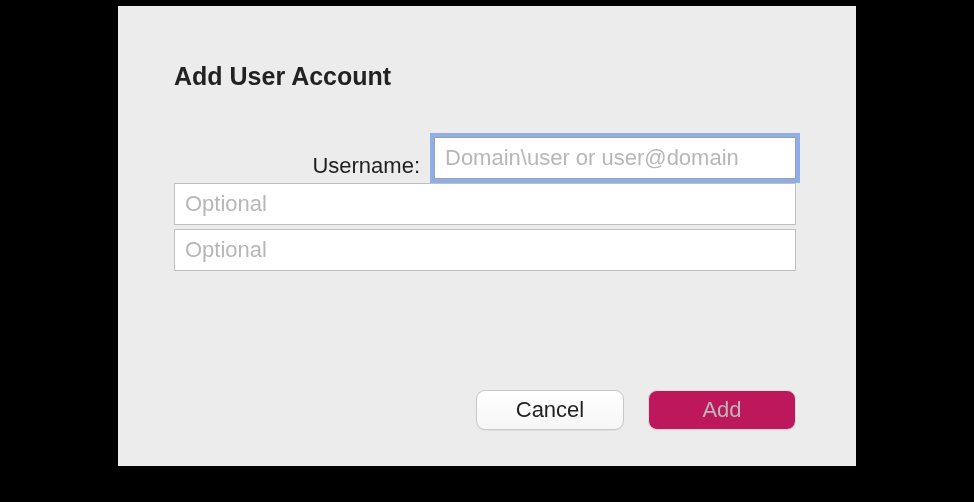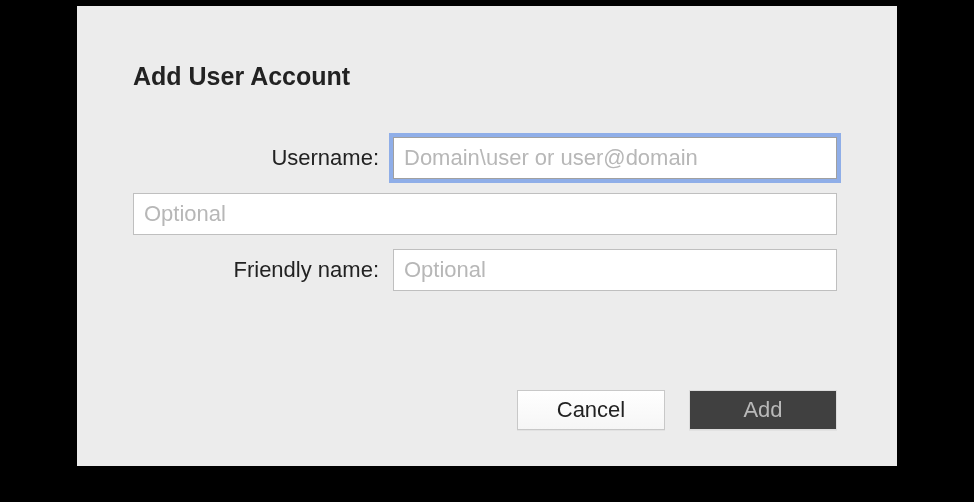--- a/index.html
+++ b/index.html
@@ -11,37 +11,37 @@
       font-family: -apple-system, BlinkMacSystemFont, "Helvetica Neue", Arial, sans-serif;
       background: #000;
       width: 974px;
       height: 502px;
       display: flex;
       align-items: flex-start;
       justify-content: center;
     }
     .dialog {
       background: #ececec;
-      width: 820px;
+      width: 738px;
       height: 460px;
       margin-top: 6px;
       padding: 56px 60px 0 56px;
       position: relative;
       box-shadow: 0 6px 30px rgba(0,0,0,0.35);
     }
     .dialog-title {
       font-size: 25px;
       font-weight: 700;
       color: #222;
       margin-bottom: 46px;
     }
     .form-row {
       display: flex;
-      align-items: center;
-      margin-bottom: 14px;
+      align-items: flex-end;
+      margin-bottom: 4px;
     }
     .form-label {
       width: 260px;
       text-align: right;
       font-size: 22px;
       color: #222;
       padding-right: 14px;
     }
     .form-input {
       flex: 1;
@@ -65,52 +65,51 @@
       position: absolute;
       bottom: 36px;
       right: 60px;
       display: flex;
       gap: 24px;
     }
     .btn {
       min-width: 148px;
       height: 40px;
       font-size: 22px;
-      border-radius: 0;
+      border-radius: 9px;
       background: linear-gradient(#ffffff, #f6f6f6);
       border: 1px solid #c8c8c8;
       color: #222;
       cursor: pointer;
       font-family: inherit;
       box-shadow: 0 1px 0 rgba(0,0,0,0.04);
     }
     .btn.disabled {
       color: #b9b9b9;
-      background: #404040;
+      background: #be185d;
       border: 1px solid #dcdcdc;
       cursor: default;
     }
   </style>
 </head>
 <body>
 
 <div class="dialog">
   <div class="dialog-title">Add User Account</div>
 
   <div class="form-row">
     <div class="form-label">Username:</div>
     <input type="text" class="form-input focused" placeholder="Domain\user or user@domain" style="">
   </div>
 
   <div class="form-row">
     <input type="password" class="form-input" placeholder="Optional" style="">
   </div>
 
   <div class="form-row">
-    <div class="form-label">Friendly name:</div>
     <input type="text" class="form-input" placeholder="Optional" style="">
   </div>
 
   <div class="button-row">
     <button class="btn">Cancel</button>
     <button class="btn disabled">Add</button>
   </div>
 </div>
 
 </body></html>

